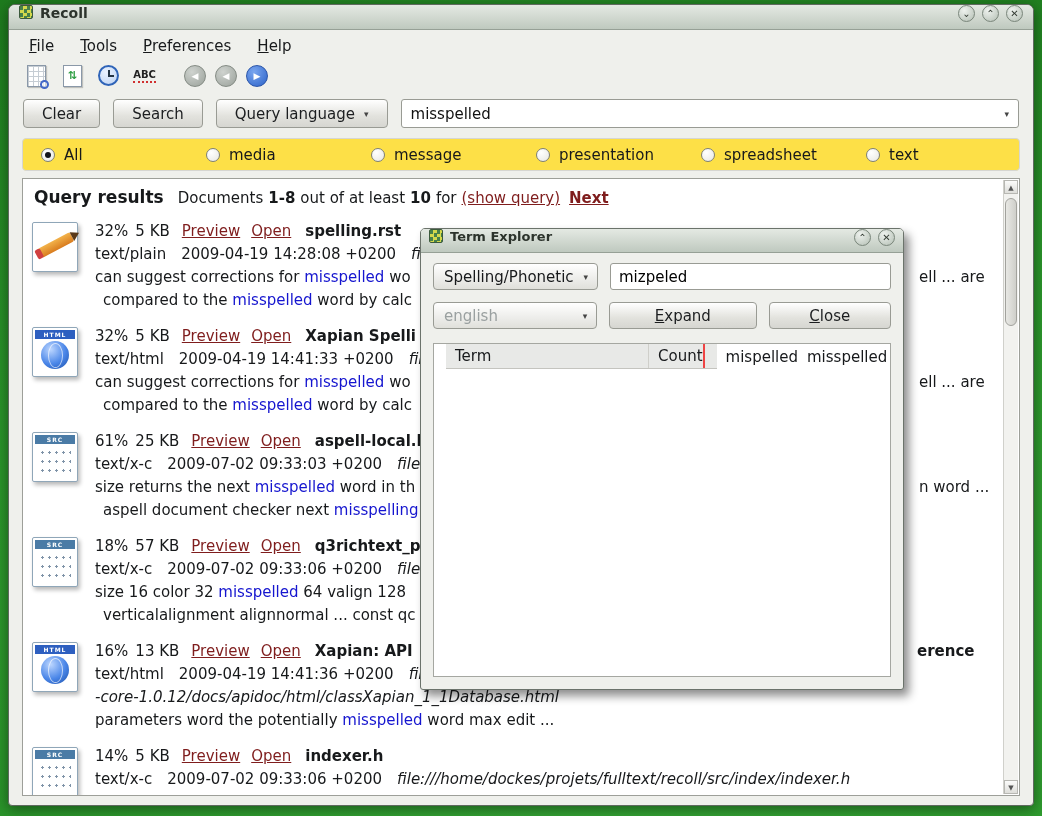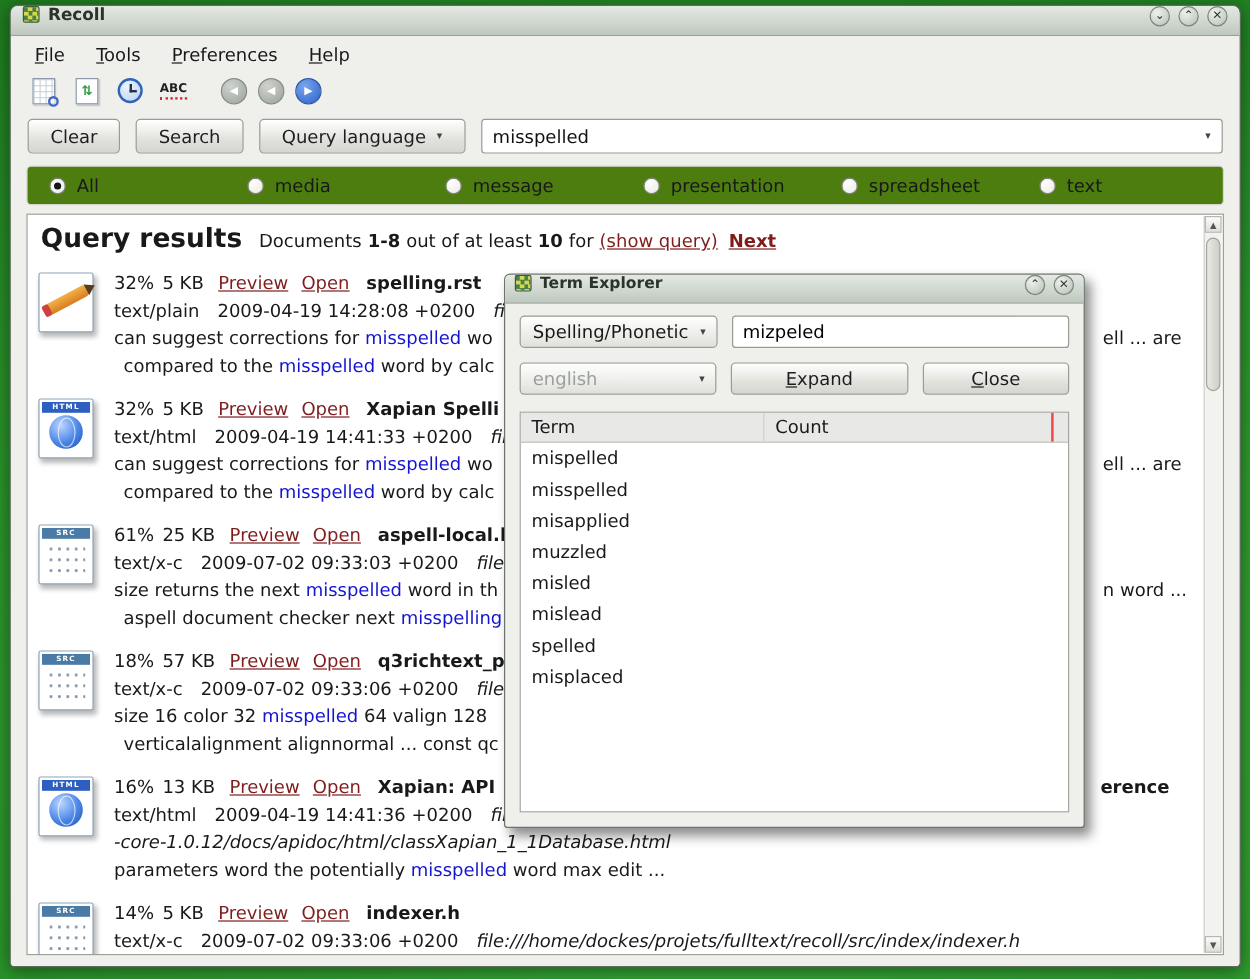--- a/index.html
+++ b/index.html
@@ -42,31 +42,31 @@
   .navbtn.blue{background:radial-gradient(circle at 35% 30%,#7aa6ef,#2b62c8);border:1px solid #2b55a8;}
 
   .searchrow{flex:none;display:flex;align-items:center;gap:13px;padding:4px 14px 8px 14px;}
   .btn{height:29px;padding:0 18px;border:1px solid #999b94;border-radius:4px;color:#1c1e20;font-size:15px;
     background:linear-gradient(#ffffff,#e2e2dd 60%,#d6d6d1);display:inline-flex;align-items:center;justify-content:center;font-family:inherit;}
   .chev{font-size:9px;color:#444;margin-left:9px;}
   .combo{flex:1;height:29px;border:1px solid #999b94;border-radius:3px;background:#fff;display:flex;align-items:center;padding:0 9px;}
   .combo input{flex:1;border:none;outline:none;font:inherit;background:transparent;padding:0;color:#111;}
 
   .filterrow{flex:none;display:flex;align-items:center;margin:2px 13px 7px;height:33px;padding:0 18px;
-    border:1px solid #d6d6d1;background:#4d7c0f;border-radius:4px;}
+    border:1px solid #d6d6d1;background:#fde047;border-radius:4px;}
   .fopt{display:flex;align-items:center;gap:9px;width:165px;flex:none;cursor:default;}
   .radio{width:14px;height:14px;border-radius:50%;border:1px solid #7d8077;position:relative;flex:none;
     background:radial-gradient(circle at 35% 30%,#fff,#e7e7e2);}
   .radio.sel::after{content:"";position:absolute;left:3px;top:3px;width:6px;height:6px;border-radius:50%;background:#14161c;}
 
   
   .results{flex:1;margin:0 13px 9px;border:1px solid #9d9f99;background:#fff;position:relative;overflow:hidden;
     padding:6px 26px 0 9px;}
   .res-header{display:flex;align-items:baseline;gap:14px;margin:2px 0 2px 2px;white-space:nowrap;}
-  .res-title{font-size:22px;font-weight:bold;}
+  .res-title{font-size:17px;font-weight:bold;}
   .res-sub{display:flex;gap:5px;align-items:baseline;}
   a.rlink{color:#7f1d1d;text-decoration:underline;cursor:pointer;}
   a.next{font-weight:bold;margin-left:4px;}
 
   .rrow{display:flex;gap:17px;margin-top:13px;}
   .ricon{width:46px;height:50px;flex:none;position:relative;background:#fff;border:1px solid #8fa6b8;border-radius:2px;
     box-shadow:2px 3px 4px rgba(0,0,0,.28);margin-top:2px;}
   .badge{position:absolute;top:2px;left:2px;right:2px;height:9px;color:#fff;font-size:6px;line-height:9px;
     text-align:center;font-weight:bold;letter-spacing:1px;}
   .badge.html{background:#2d5fc0;}
@@ -110,21 +110,21 @@
   .dialog .title{font-size:13px;}
   .dbody{flex:1;padding:10px 12px 12px;display:flex;flex-direction:column;}
   .drow{display:flex;align-items:center;gap:12px;flex:none;}
   .drow + .drow{margin-top:12px;}
   .dsel{width:165px;height:27px;padding:0 9px 0 10px;display:flex;align-items:center;justify-content:space-between;
     border:1px solid #999b94;border-radius:4px;background:linear-gradient(#fff,#e0e0db);}
   .dsel.disabled{color:#9aa0a0;}
   .dinput{flex:1;height:27px;border:1px solid #999b94;border-radius:3px;padding:0 8px;font:inherit;background:#fff;}
   .dbtn-expand{width:148px;height:27px;}
   .dbtn-close{width:123px;height:27px;}
-  .dtable{margin-top:14px;flex:1;border:1px solid #a5a7a1;background:#fff;display:flex;flex-direction:column;overflow:hidden;}
+  .dtable{margin-top:14px;flex:1;border:1px solid #a5a7a1;background:#fff;display:flex;flex-direction:row;overflow:hidden;padding-left:12px;}
   .thead{flex:none;height:25px;background:#e8e9e7;border-bottom:1px solid #c4c4bf;display:flex;}
   .th{display:flex;align-items:center;padding-left:9px;height:100%;}
   .th.c1{width:203px;border-right:1px solid #cfcfca;}
   .th.c2{flex:1;border-right:2px solid #ef4444;}
   .th.stub{width:12px;padding:0;}
   .trow{height:26px;line-height:26px;padding-left:9px;}
 </style>
 </head>
 <body>
 

